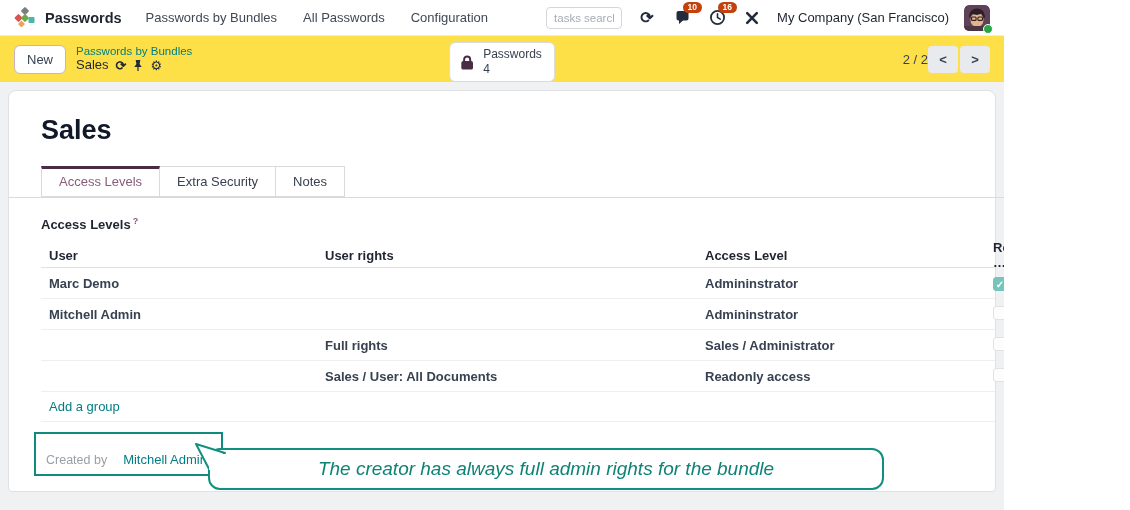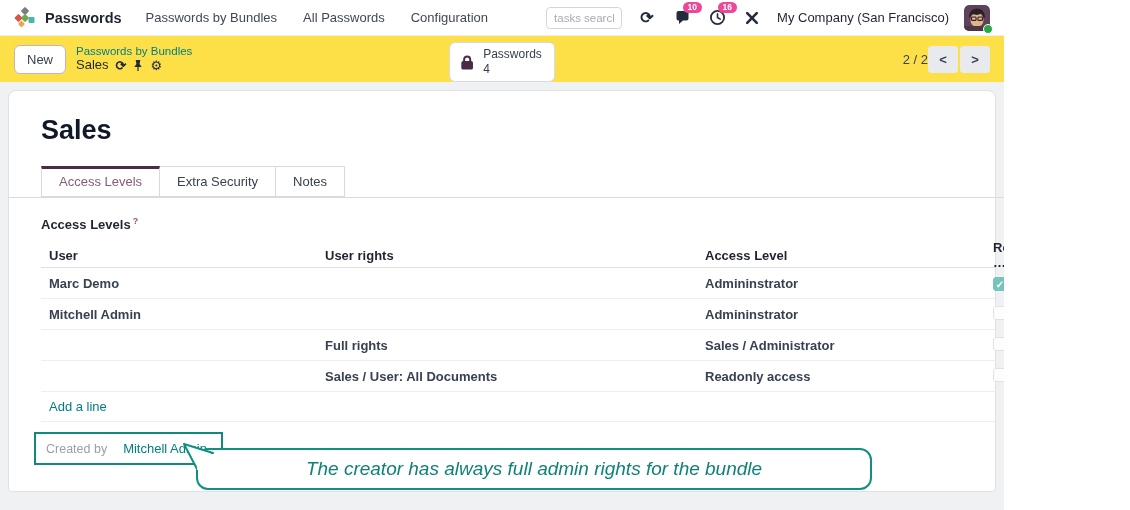--- a/index.html
+++ b/index.html
@@ -13,21 +13,21 @@
   .appname { font-size:14.5px; font-weight:700; color:#1f2430; margin-right:14px; }
   .menu { display:flex; gap:26px; }
   .menu-item { font-size:13px; color:#404854; cursor:pointer; }
   .nav-right { margin-left:auto; display:flex; align-items:center; gap:15px; }
   .search-box { width:76px; height:22px; border:1px solid #d4d6da; border-radius:4px;
                 font-size:11.5px; color:#9aa0a8; padding:0 7px; font-family:"Liberation Sans",sans-serif; }
   .search-box::placeholder { color:#a7acb4; }
   .tray-icon { position:relative; display:inline-flex; align-items:center; justify-content:center;
                width:20px; height:20px; color:#222b3c; cursor:pointer; }
   .glyph-refresh { font-size:16px; font-weight:700; color:#222b3c; line-height:1; }
-  .badge { position:absolute; top:-6px; left:11px; background:#ec4899; color:#fff;
+  .badge { position:absolute; top:-6px; left:11px; background:#c2410c; color:#fff;
            font-size:8.5px; font-weight:700; border-radius:8px; padding:1.5px 4.5px; line-height:1; }
   .company { font-size:13px; color:#1f2430; white-space:nowrap; }
   .avatar { position:relative; width:26px; height:26px; border-radius:5px; overflow:visible;
             flex:0 0 auto; cursor:pointer; }
   .avatar svg { border-radius:5px; display:block; }
   .presence { position:absolute; right:-3px; bottom:-3px; width:10px; height:10px;
               background:#28a745; border:1.5px solid #fff; border-radius:50%; }
 
   
   .controlbar { position:relative; height:46px; background:#fde047; display:flex;
@@ -77,26 +77,26 @@
   .checkbox { display:inline-block; width:14px; height:14px; border:1px solid #dfe3e8;
               border-radius:3px; background:#fdfdfd; text-align:center; line-height:13px;
               font-size:10px; color:#fff; cursor:pointer; }
   .checkbox.checked { background:#76c5bc; border-color:#76c5bc; }
   .c-del { display:flex; justify-content:center; }
   .trash { display:inline-flex; cursor:pointer; }
   .addline-row { height:30px; border-bottom:1px solid #eceef0; display:flex; align-items:center; }
   .addline { font-size:13px; color:#017e84; padding-left:8px; cursor:pointer; }
 
   .createdby-box { display:inline-flex; align-items:center; gap:16px; margin-top:10px; margin-left:-7px;
-                   border:2px solid #0f8a7c; padding:7px 14px 7px 10px; }
+                   border:2px solid #0f8a7c; padding:18px 14px 7px 10px; }
   .createdby-label { font-size:12.5px; color:#9aa0a6; }
   .createdby-value { font-size:13px; color:#017e84; cursor:pointer; }
 
   
-  .callout { position:absolute; left:196px; top:448px; width:676px; height:42px;
+  .callout { position:absolute; left:208px; top:448px; width:676px; height:42px;
              background:#fff; border:2px solid #12907f; border-radius:12px;
              display:flex; align-items:center; justify-content:center; z-index:5; }
   .callout-text { font-size:19px; font-style:italic; color:#0f8276; }
   .callout-tail { position:absolute; left:-16px; top:-8px; }
 </style>
 </head>
 <body>
 
 <div class="screen">
 
@@ -275,21 +275,21 @@
       <span class="trash">
         <svg width="13" height="15" viewBox="0 0 14 16">
           <path d="M1.5 3.8h11M5.2 3.8V2.2a.8.8 0 0 1 .8-.8h2a.8.8 0 0 1 .8.8v1.6M3 3.8l.7 10.2a1 1 0 0 0 1 .9h4.6a1 1 0 0 0 1-.9l.7-10.2M5.6 6.8v5M8.4 6.8v5" fill="none" stroke="#49505e" stroke-width="1.2" stroke-linecap="round"></path>
         </svg>
       </span>
     </div>
   </div>
 </div>
 
       <div class="addline-row">
-        <span class="addline">Add a line</span>
+        <span class="addline">Add a group</span>
       </div>
 
       <div class="createdby-box">
         <span class="createdby-label">Created by</span>
         <span class="createdby-value">Mitchell Admin</span>
       </div>
     </div>
   </div>
 
   <div class="callout">

